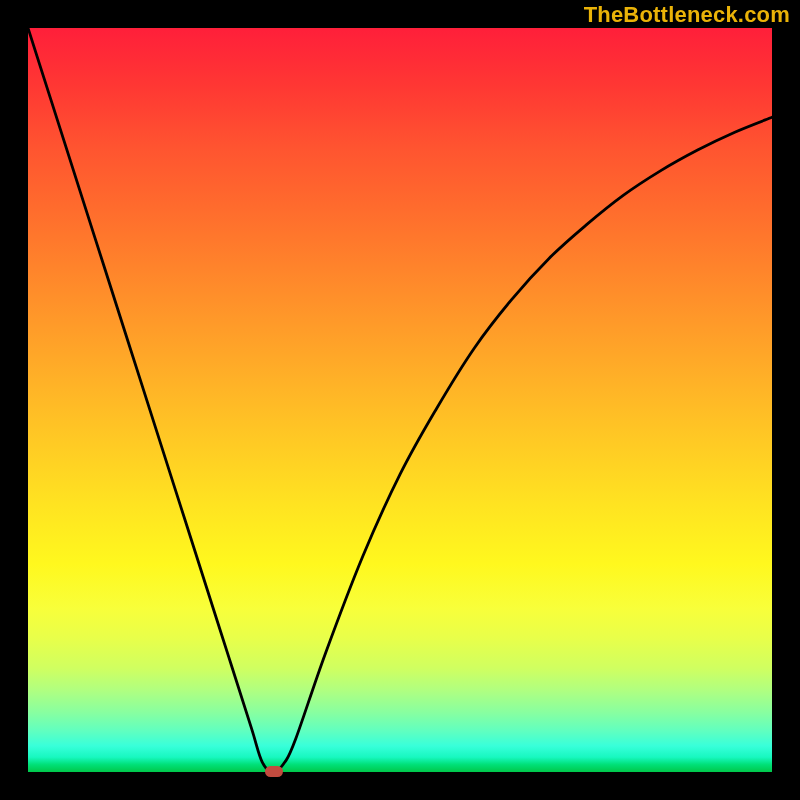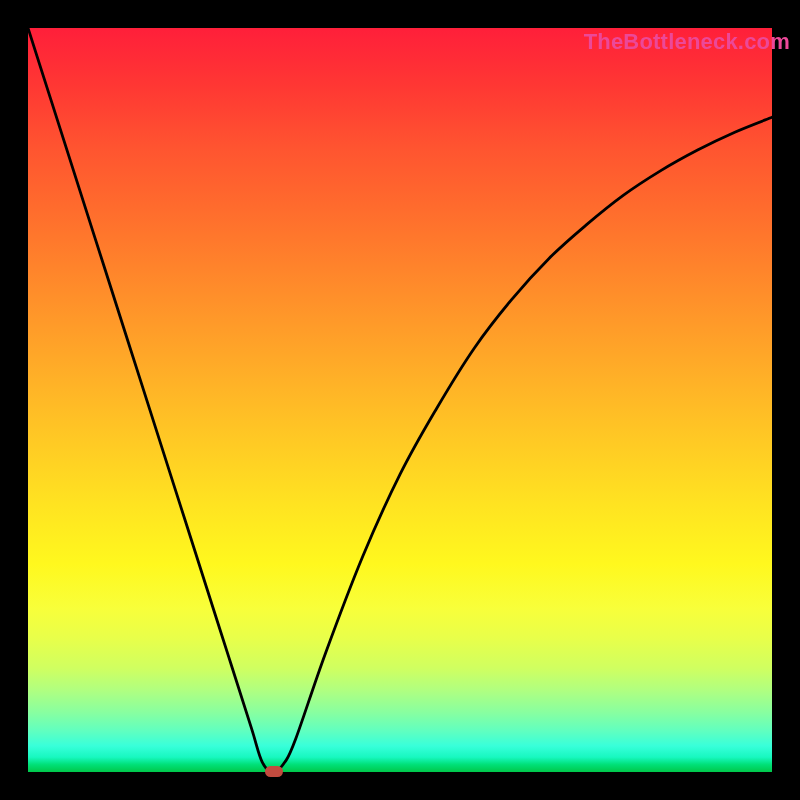--- a/index.html
+++ b/index.html
@@ -8,26 +8,25 @@
     height: 800px;
     background: #000;
     position: relative;
     overflow: hidden;
     font-family: Arial, Helvetica, sans-serif;
   }
   .watermark {
     position: absolute;
     top: 2px;
     right: 10px;
-    color: #ec4899;
+    color: #eab308;
     font-size: 22px;
     font-weight: 600;
     z-index: 10;
     letter-spacing: 0.2px;
-    margin-top: 27px;
   }
   .plot-area {
     position: absolute;
     left: 28px;
     top: 28px;
     width: 744px;    
     height: 744px;   
     background: linear-gradient(to bottom,
       #ff1f3a 0%,
       #ff3833 8%,

